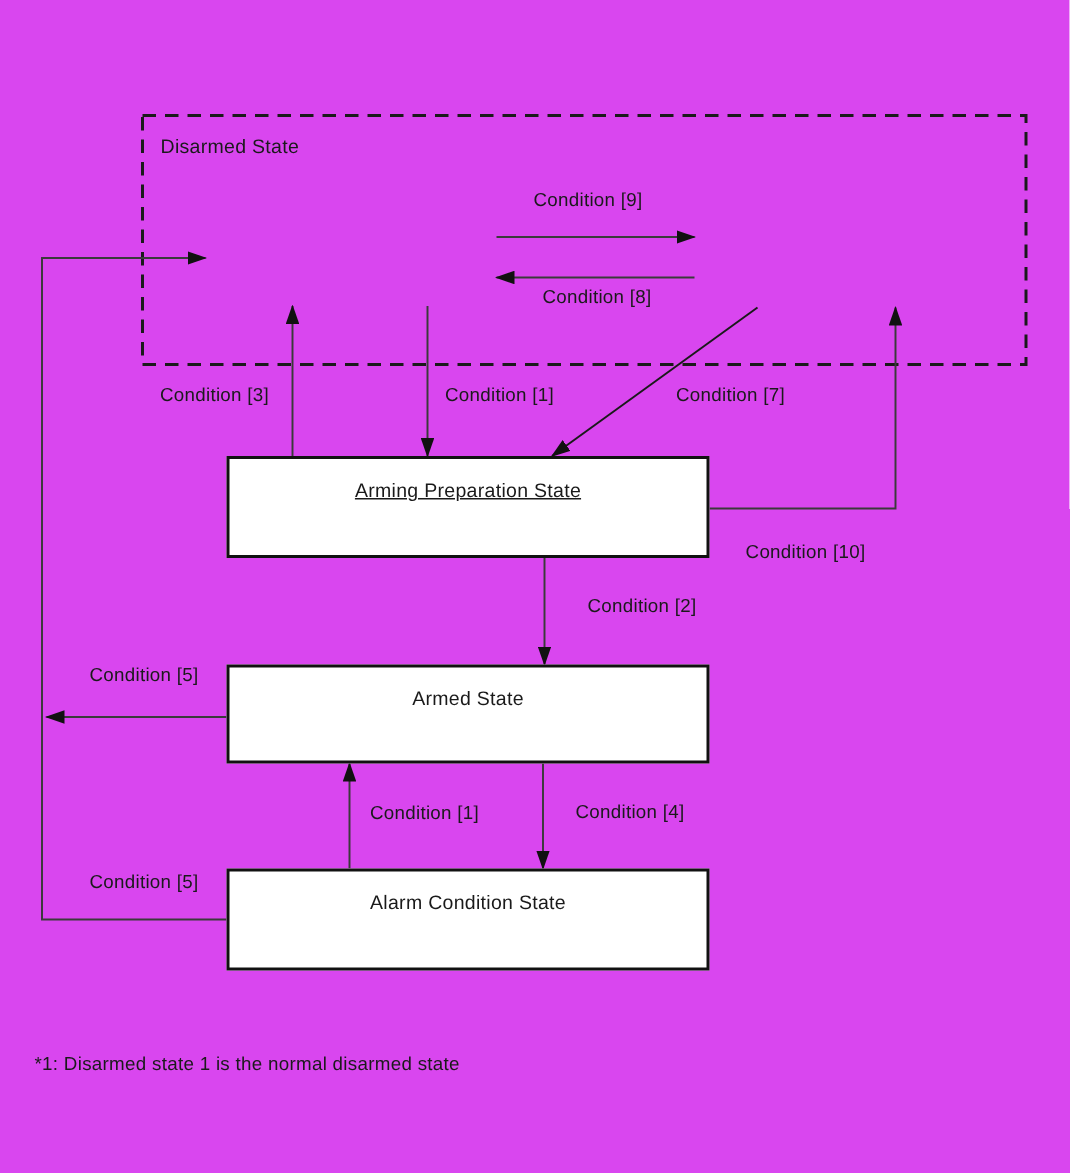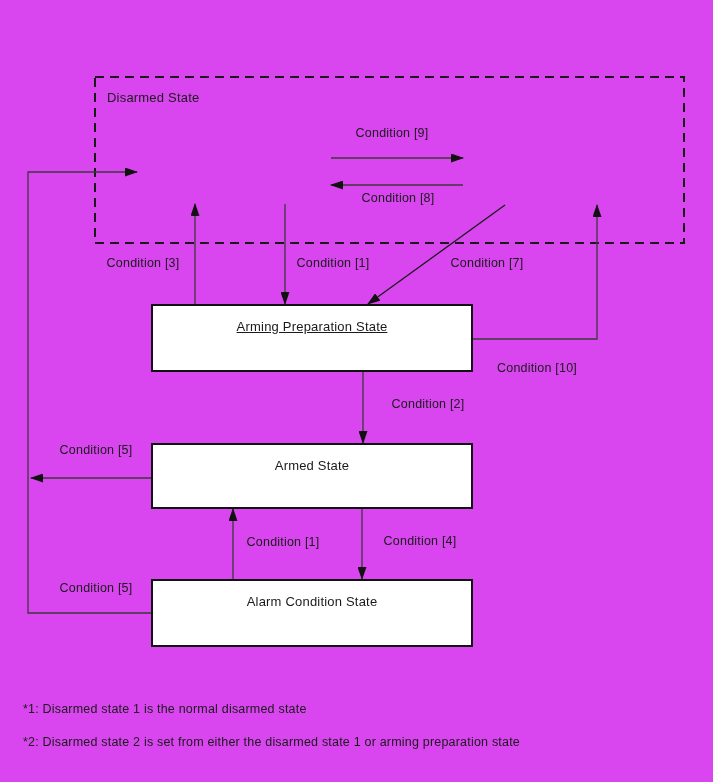--- a/index.html
+++ b/index.html
@@ -124,15 +124,14 @@
   <span class="lbl lbl-c1">Condition [1]</span>
   <span class="lbl lbl-c7">Condition [7]</span>
   <span class="lbl lbl-c10">Condition [10]</span>
   <span class="lbl lbl-c2">Condition [2]</span>
   <span class="lbl lbl-c5a">Condition [5]</span>
   <span class="lbl lbl-c6">Condition [1]</span>
   <span class="lbl lbl-c4">Condition [4]</span>
   <span class="lbl lbl-c5b">Condition [5]</span>
 
   <div class="footnote footnote-1">*1: Disarmed state 1 is the normal disarmed state</div>
-  <div class="footnote footnote-2">*2: Disarmed state 2 is set from either the disarmed state 1 or arming preparation state</div>
 
 </div>
 
 </body></html>

